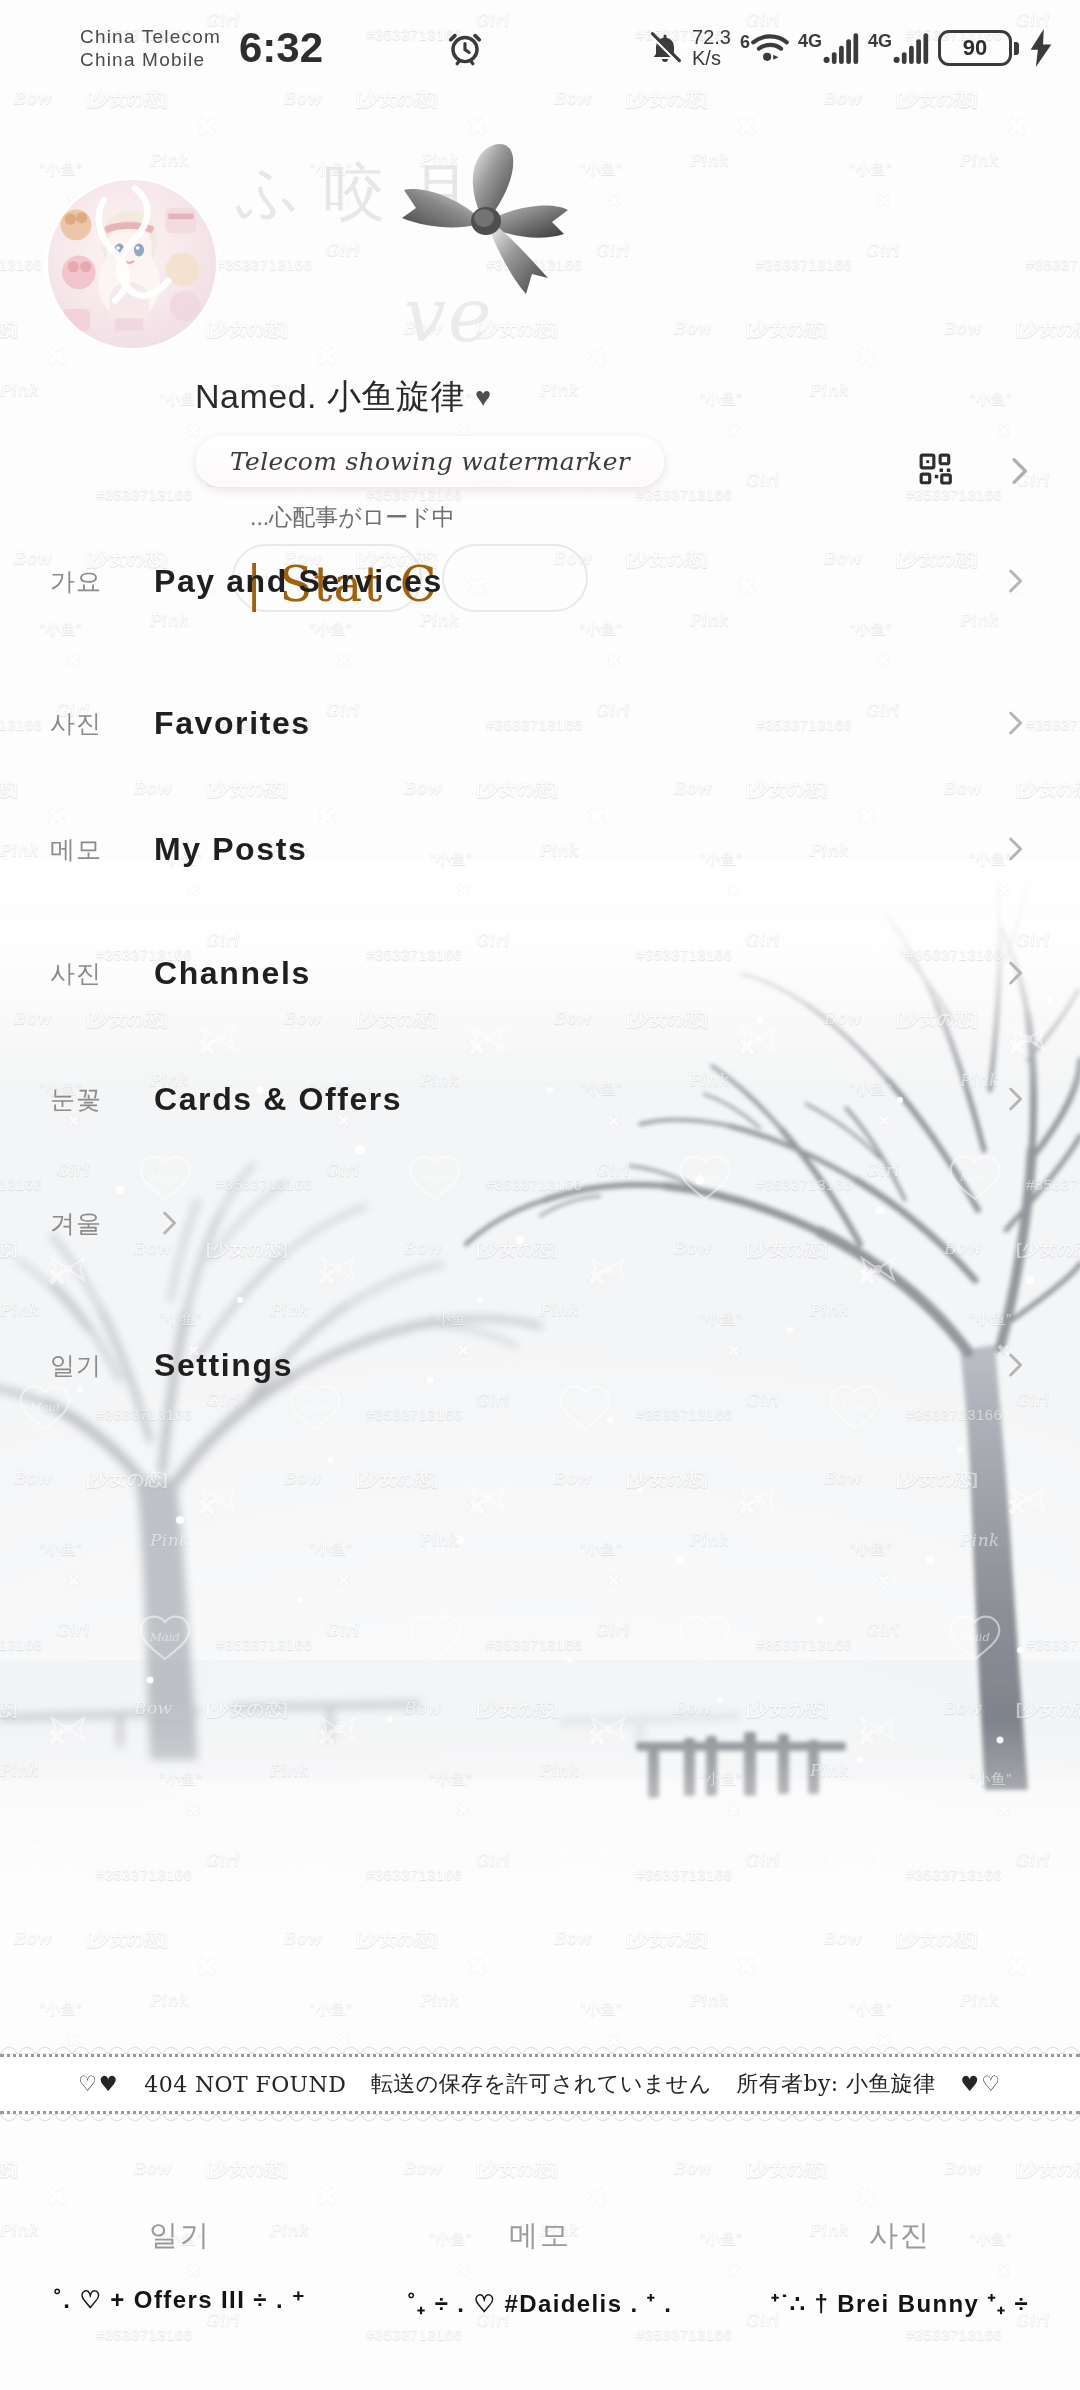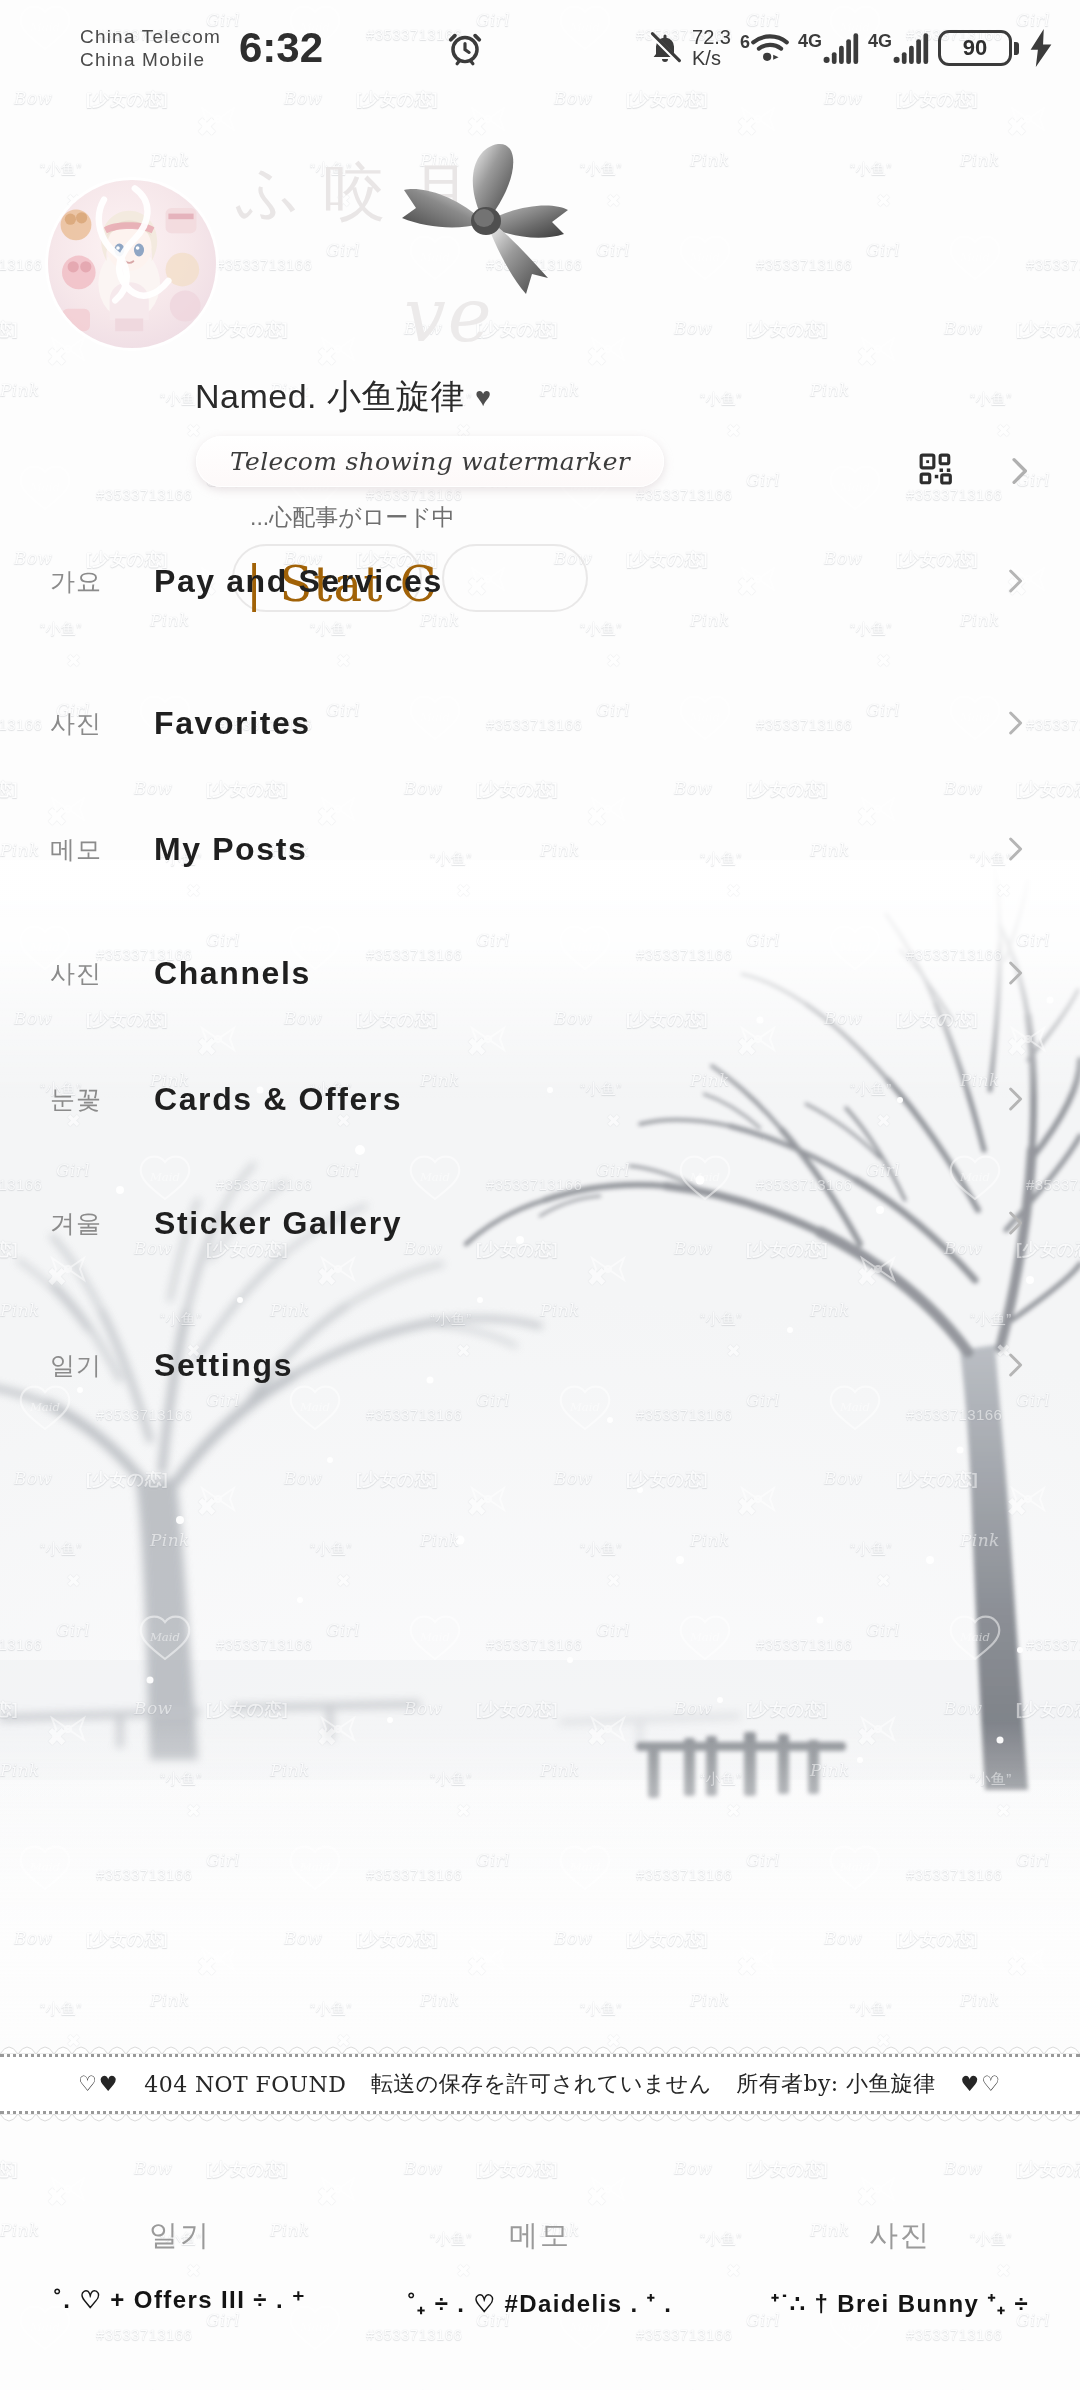--- a/index.html
+++ b/index.html
@@ -1209,21 +1209,20 @@
   </div>
   <div class="menu-row" style="top:518px">
     <span class="m-kr">눈꽃</span>
     <span class="m-label">Cards &amp; Offers</span>
     <svg class="m-chev" viewBox="0 0 24 24">
       <path d="M8.5 4L16.5 12L8.5 20" fill="none" stroke="#b5b5b5" stroke-width="2.3" stroke-linecap="round" stroke-linejoin="round"></path>
     </svg>
   </div>
   <div class="menu-row" style="top:642px">
     <span class="m-kr">겨울</span>
-    <span class="m-label">Sticker Gallery</span>
     <svg class="m-chev" viewBox="0 0 24 24">
       <path d="M8.5 4L16.5 12L8.5 20" fill="none" stroke="#b5b5b5" stroke-width="2.3" stroke-linecap="round" stroke-linejoin="round"></path>
     </svg>
   </div>
   <div class="menu-row" style="top:784px">
     <span class="m-kr">일기</span>
     <span class="m-label">Settings</span>
     <svg class="m-chev" viewBox="0 0 24 24">
       <path d="M8.5 4L16.5 12L8.5 20" fill="none" stroke="#b5b5b5" stroke-width="2.3" stroke-linecap="round" stroke-linejoin="round"></path>
     </svg>

